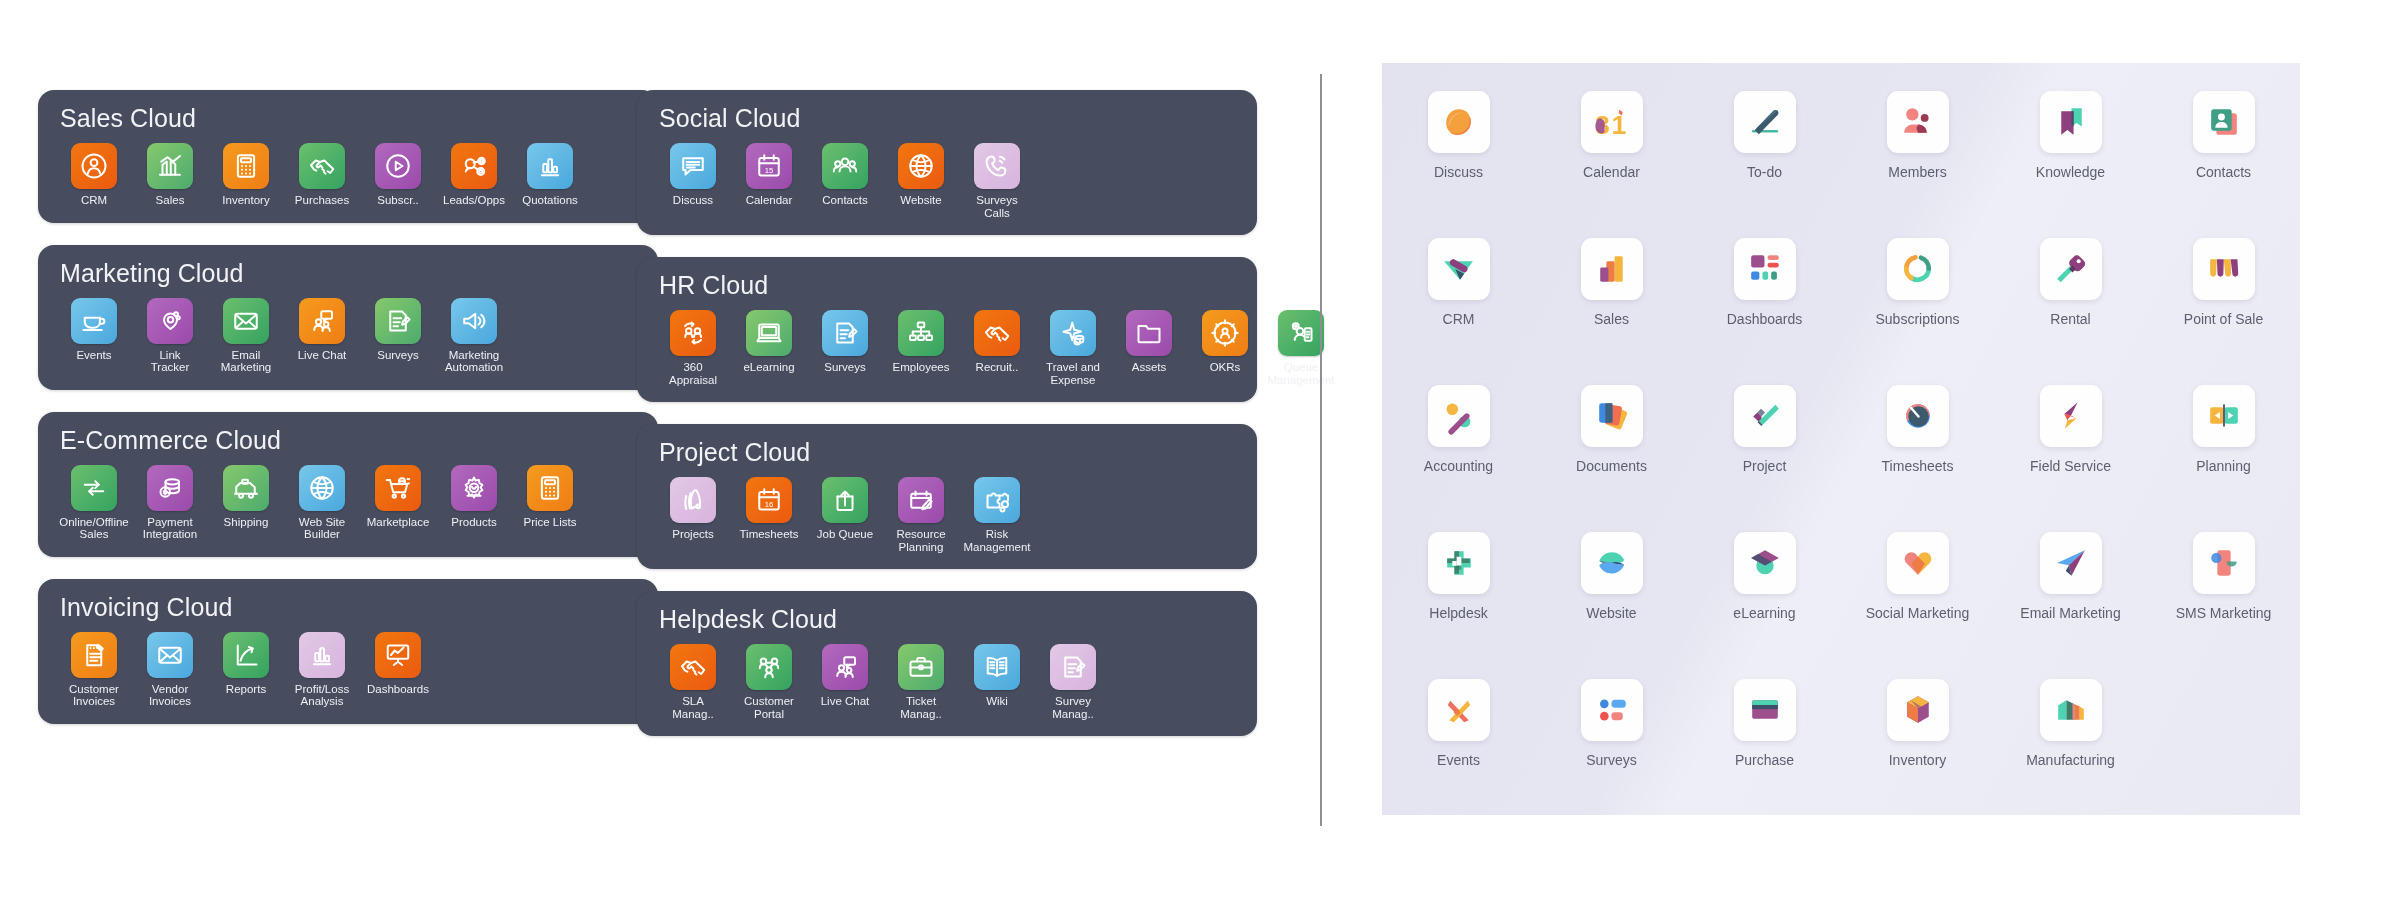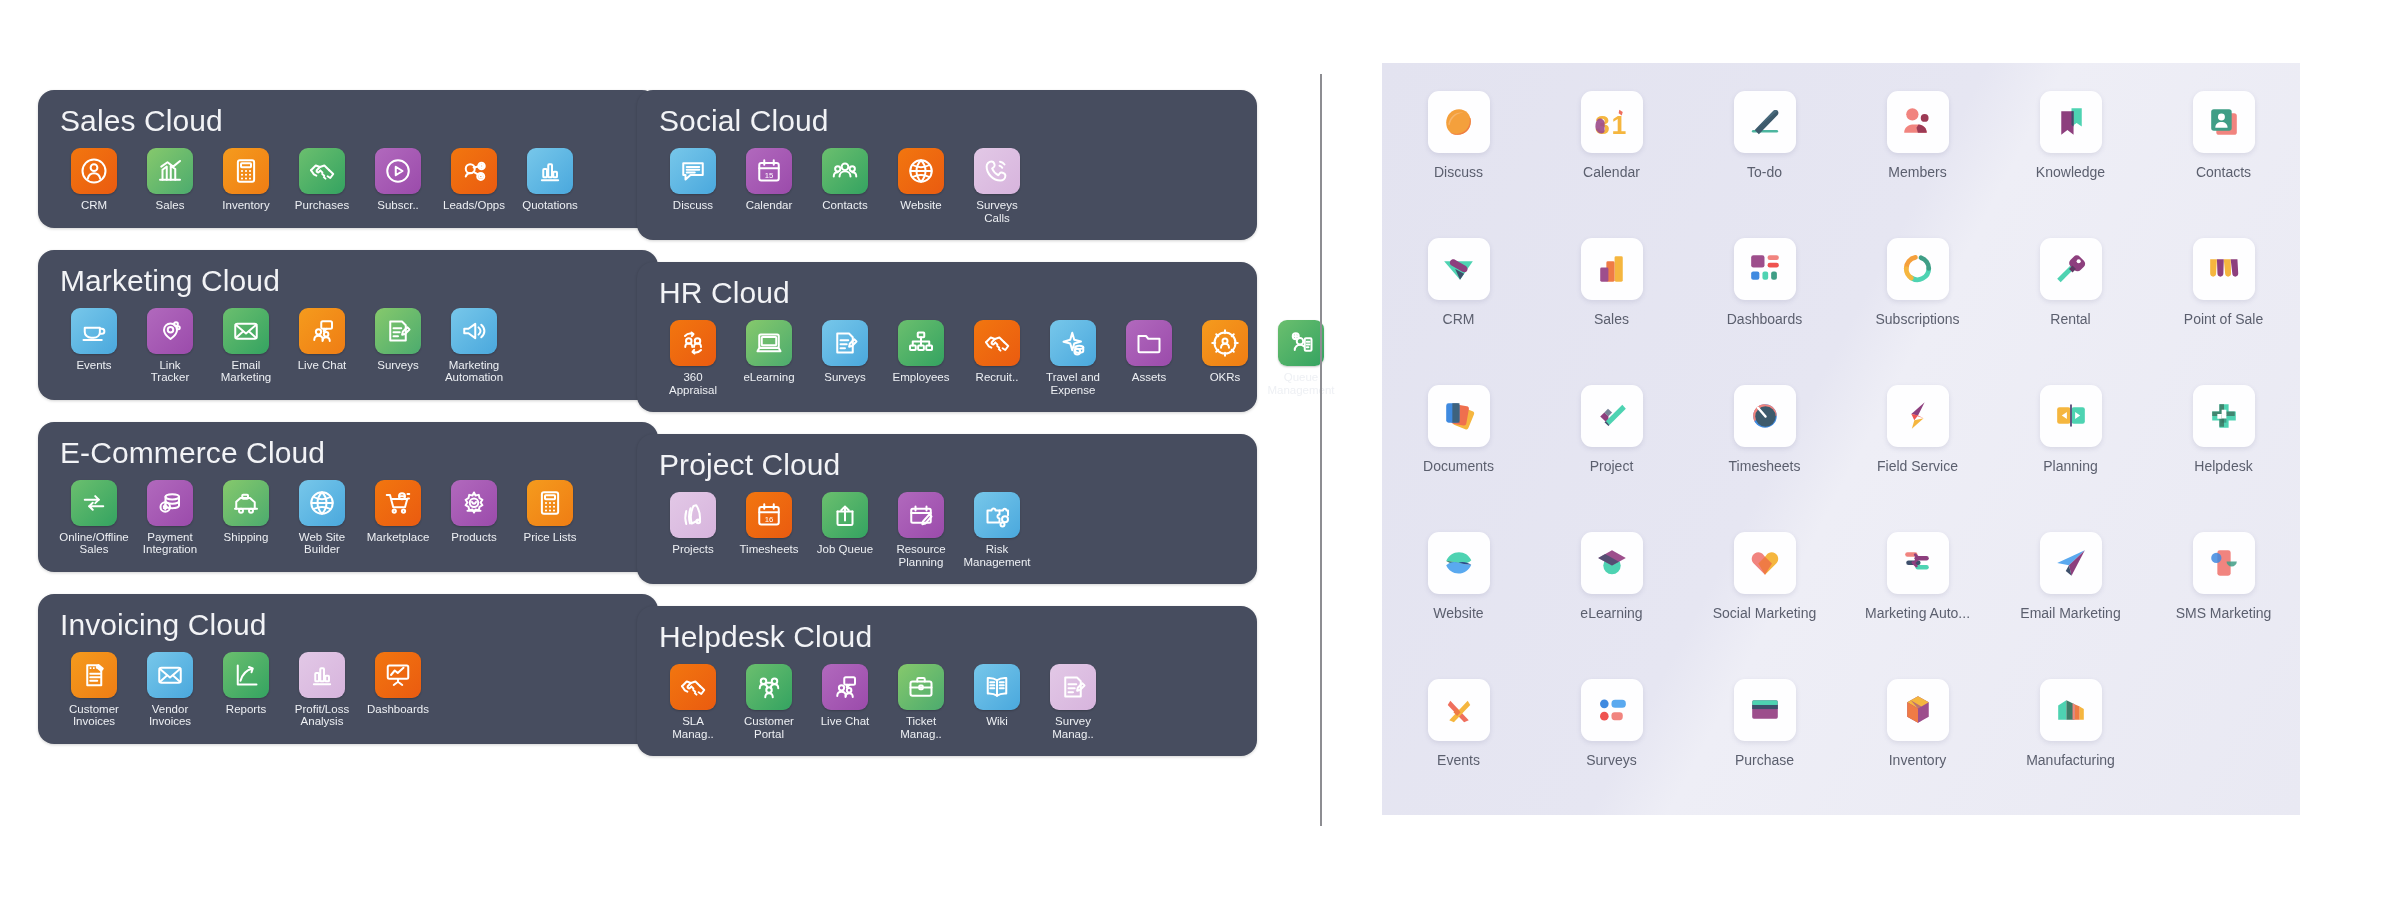--- a/index.html
+++ b/index.html
@@ -23,21 +23,21 @@
 
   .cloud-card {
     background: #474d5f;
     border-radius: 16px;
     padding: 12px 18px 16px 18px;
     margin-bottom: 22px;
     box-shadow: 0 1px 3px rgba(0,0,0,.18);
   }
   .cloud-title {
     color: #f2f3f6;
-    font-size: 30px;
+    font-size: 25px;
     font-weight: 400;
     letter-spacing: .1px;
     margin: 2px 0 10px 4px;
     white-space: nowrap;
   }
   .tiles { display: flex; align-items: flex-start; gap: 0px; }
   .tile {
     display: flex; flex-direction: column; align-items: center;
     width: 76px; flex: 0 0 auto;
   }
@@ -883,20 +883,30 @@
               <path d="M13.6 11h6.7l-.4 14c0 1.8-1.3 3-2.9 3s-2.9-1.2-2.9-3z" fill="#8d3f7e"></path>
               <path d="M20.3 11H27l.4 14c0 1.8-1.3 3-2.9 3s-2.9-1.2-2.9-3z" fill="#f5b63f"></path>
               <path d="M27 11h6.6l.8 14c0 1.8-1.3 3-2.9 3s-2.9-1.2-2.9-3z" fill="#8d3f7e"></path>
             </svg>
           </div>
           <div class="app-lbl">Point of Sale</div>
         </div>
         <div class="app">
           <div class="app-ico">
             <svg viewBox="0 0 41 41">
+              <circle cx="14" cy="14" r="5.6" fill="#f5b63f"></circle>
+              <circle cx="26" cy="26" r="5.6" fill="#4ed3b2"></circle>
+              <rect x="7" y="25.5" width="27" height="5.4" rx="2.7" transform="rotate(-45 20.5 28.2)" fill="#9d4e8c"></rect>
+            </svg>
+          </div>
+          <div class="app-lbl">Accounting</div>
+        </div>
+        <div class="app">
+          <div class="app-ico">
+            <svg viewBox="0 0 41 41">
               <rect x="17" y="13" width="16" height="19" rx="2.4" transform="rotate(22 25 22.5)" fill="#f5b63f"></rect>
               <rect x="14" y="10" width="15" height="19" rx="2.4" transform="rotate(10 21.5 19.5)" fill="#ef6f4e"></rect>
               <rect x="8" y="8" width="13" height="19" rx="2.4" fill="#3f8ae0"></rect>
               <path d="M14 8h7v19h-7z" fill="#3d5a6c" opacity=".85"></path>
             </svg>
           </div>
           <div class="app-lbl">Documents</div>
         </div>
         <div class="app">
           <div class="app-ico">
@@ -979,32 +989,20 @@
         </div>
         <div class="app">
           <div class="app-ico">
             <svg viewBox="0 0 41 41">
               <path d="M20.5 32 9.5 21c-3-3-2.4-7.8 1.2-10 2.8-1.7 6.4-1 8.4 1.6l1.4 1.8z" fill="#f1847f"></path>
               <path d="m20.5 32 11-11c3-3 2.4-7.8-1.2-10-2.8-1.7-6.4-1-8.4 1.6l-1.4 1.8z" fill="#f5b63f"></path>
               <path d="M20.5 14.4 14 21l6.5 11 6.8-11z" fill="#ef7b45"></path>
             </svg>
           </div>
           <div class="app-lbl">Social Marketing</div>
-        </div>
-        <div class="app">
-          <div class="app-ico">
-            <svg viewBox="0 0 41 41">
-              <rect x="8" y="10" width="12" height="4.4" rx="2.2" fill="#f1847f"></rect>
-              <rect x="17" y="13.6" width="14" height="4.4" rx="2.2" fill="#8d3f7e"></rect>
-              <rect x="9" y="18" width="14" height="4.4" rx="2.2" fill="#3d4f6b"></rect>
-              <rect x="18" y="22.5" width="13" height="4.4" rx="2.2" fill="#4ed3b2"></rect>
-              <path d="m17.8 12.4 3.4 3.4-3.4 3.4M15.5 20l3.4 3.4" stroke="#8d3f7e" stroke-width="2.6" fill="none" stroke-linecap="round"></path>
-            </svg>
-          </div>
-          <div class="app-lbl">Marketing Auto...</div>
         </div>
         <div class="app">
           <div class="app-ico">
             <svg viewBox="0 0 41 41">
               <path d="M34 8 7 20.4l11.5 2.2z" fill="#5aa9ef"></path>
               <path d="M34 8 18.5 22.6 21 33z" fill="#8d3f7e"></path>
               <path d="m18.5 22.6 2.5 10.4-5.6-4.6z" fill="#3d4f6b"></path>
             </svg>
           </div>
           <div class="app-lbl">Email Marketing</div>

